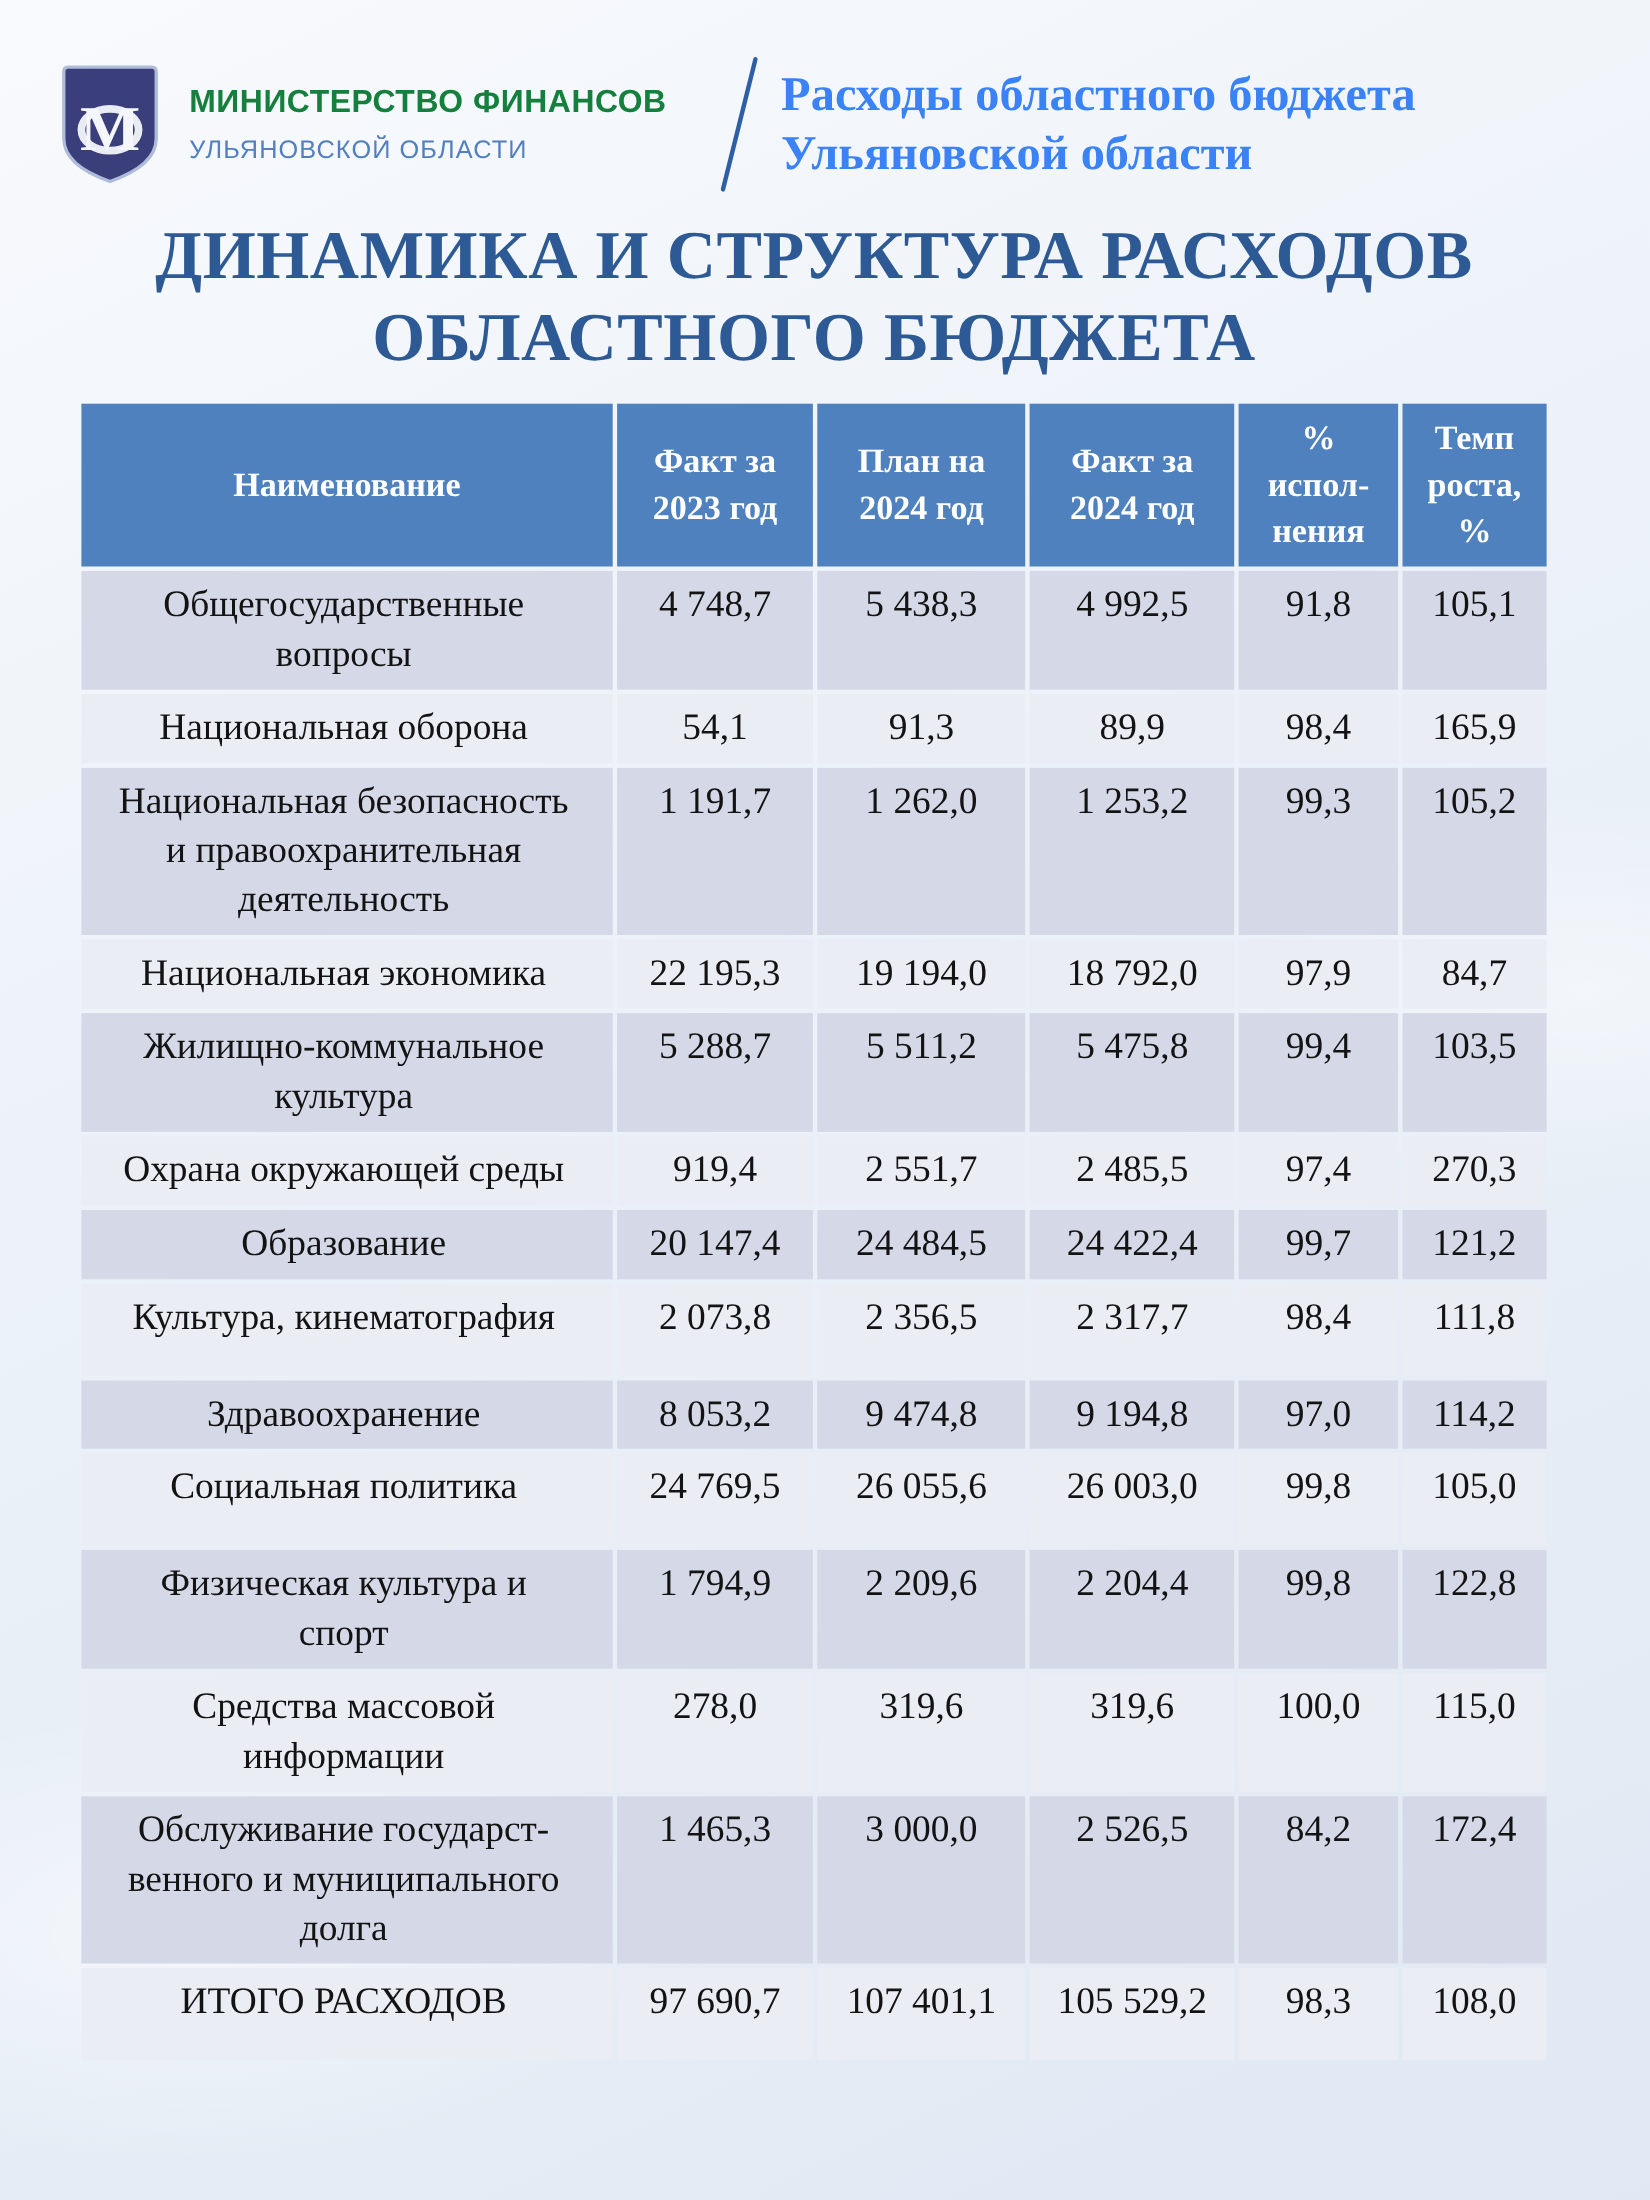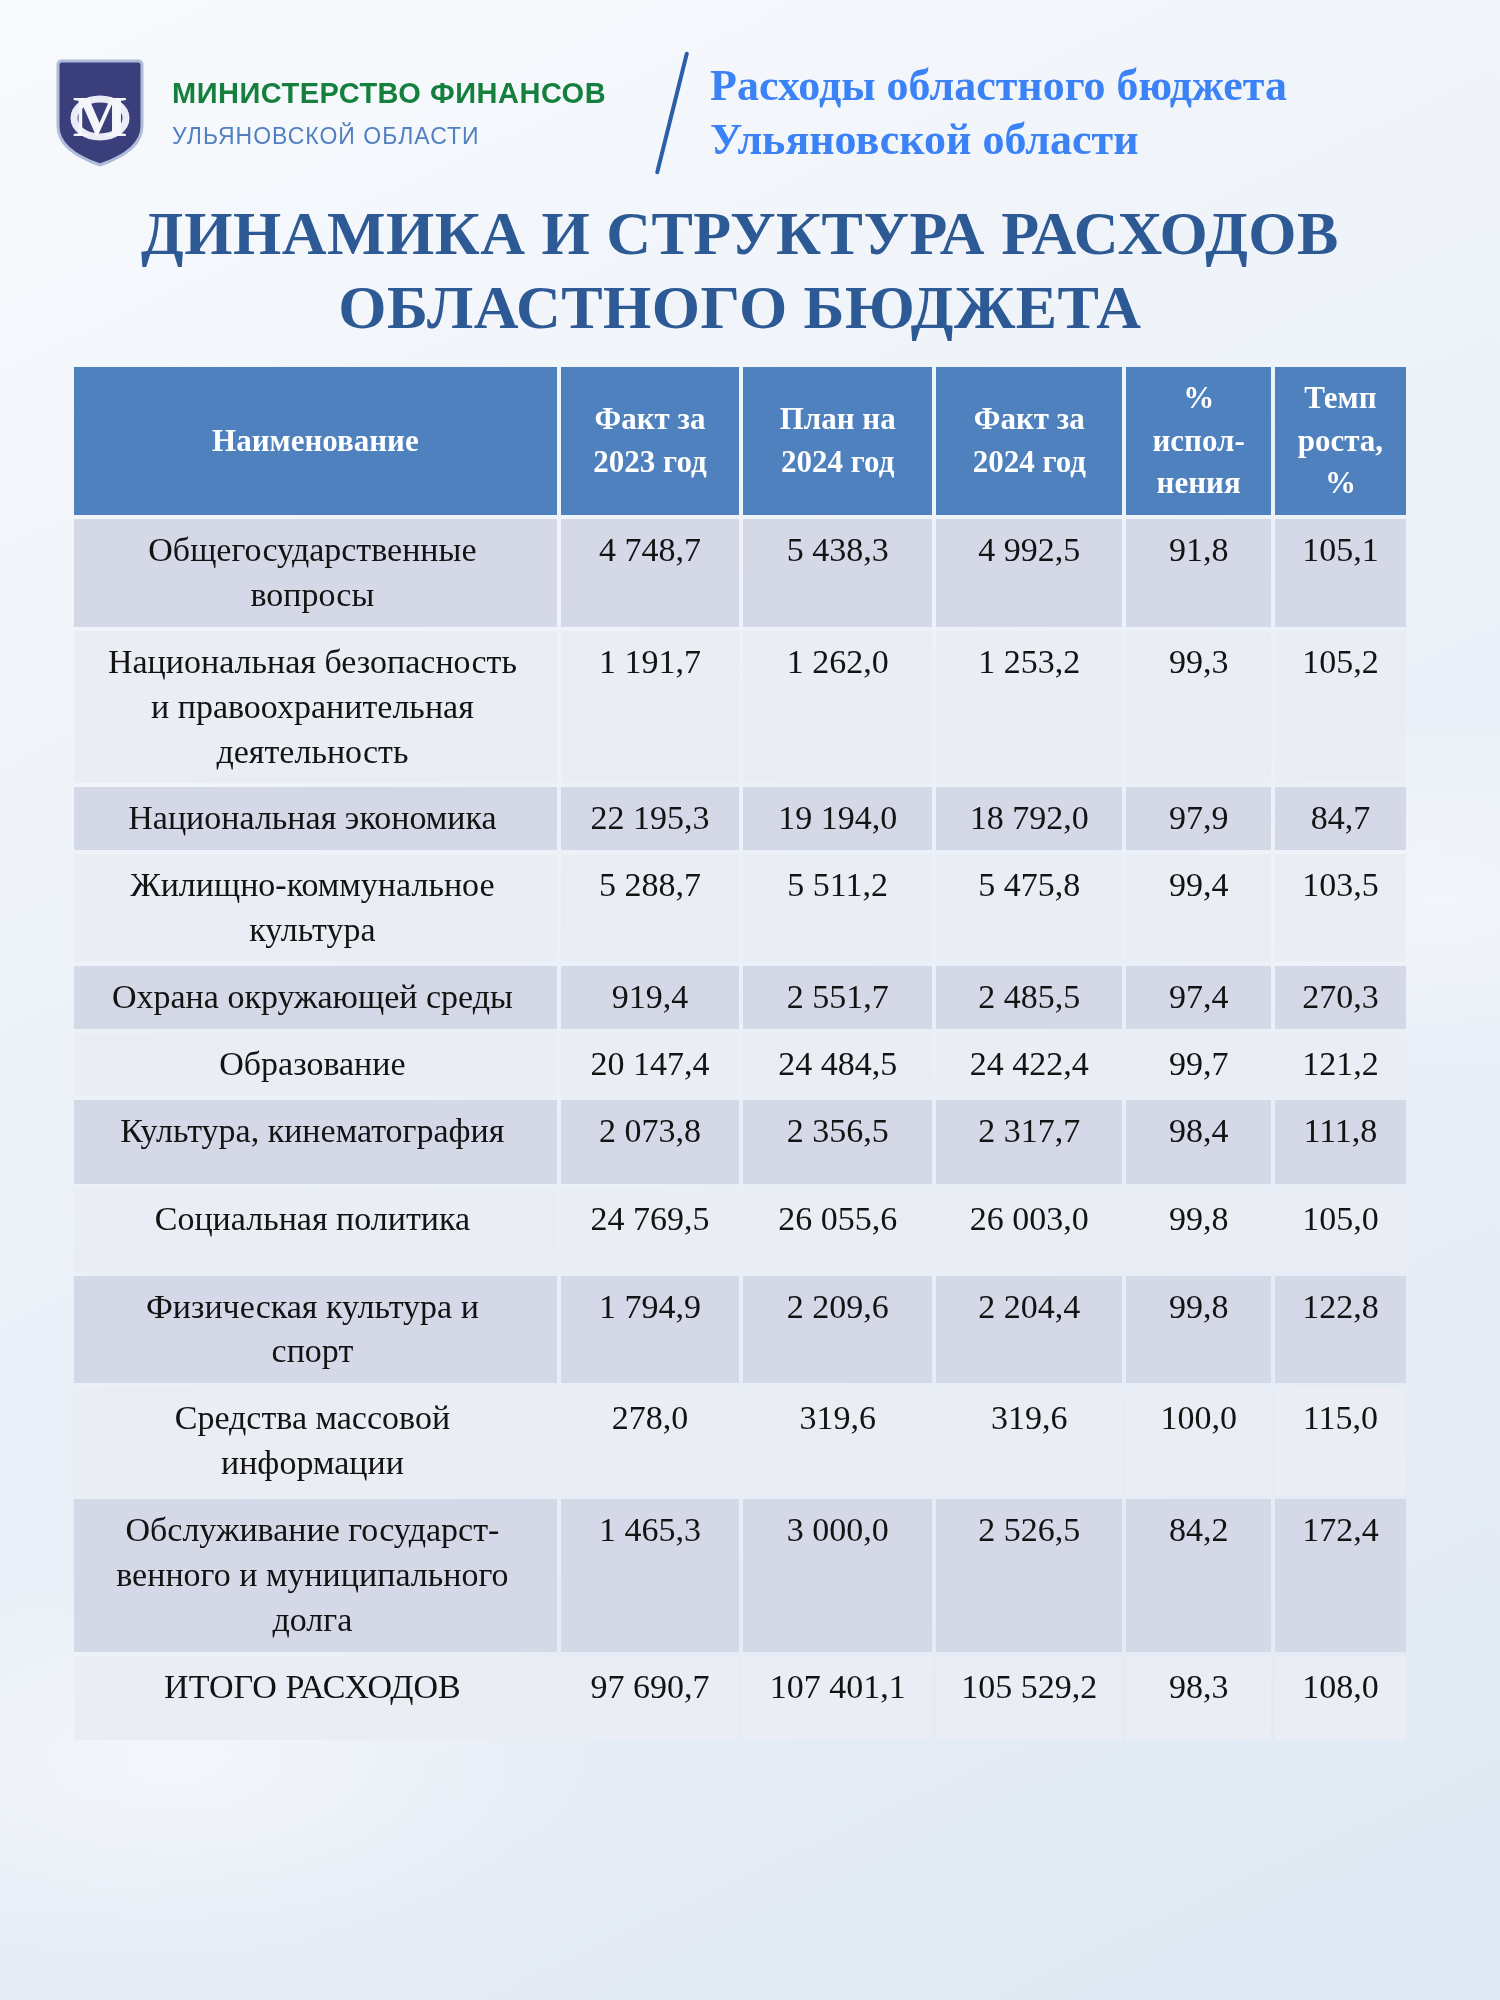--- a/index.html
+++ b/index.html
@@ -112,20 +112,28 @@
       <tr>
         <td class="name">Общегосударственные
 вопросы</td>
         <td>4 748,7</td>
         <td>5 438,3</td>
         <td>4 992,5</td>
         <td>91,8</td>
         <td>105,1</td>
       </tr>
       <tr>
+        <td class="name">Национальная оборона</td>
+        <td>54,1</td>
+        <td>91,3</td>
+        <td>89,9</td>
+        <td>98,4</td>
+        <td>165,9</td>
+      </tr>
+      <tr>
         <td class="name">Национальная безопасность
 и правоохранительная
 деятельность</td>
         <td>1 191,7</td>
         <td>1 262,0</td>
         <td>1 253,2</td>
         <td>99,3</td>
         <td>105,2</td>
       </tr>
       <tr>
@@ -162,20 +170,28 @@
         <td>121,2</td>
       </tr>
       <tr class="tall">
         <td class="name">Культура, кинематография</td>
         <td>2 073,8</td>
         <td>2 356,5</td>
         <td>2 317,7</td>
         <td>98,4</td>
         <td>111,8</td>
       </tr>
+      <tr>
+        <td class="name">Здравоохранение</td>
+        <td>8 053,2</td>
+        <td>9 474,8</td>
+        <td>9 194,8</td>
+        <td>97,0</td>
+        <td>114,2</td>
+      </tr>
       <tr class="tall">
         <td class="name">Социальная политика</td>
         <td>24 769,5</td>
         <td>26 055,6</td>
         <td>26 003,0</td>
         <td>99,8</td>
         <td>105,0</td>
       </tr>
       <tr>
         <td class="name">Физическая культура и

